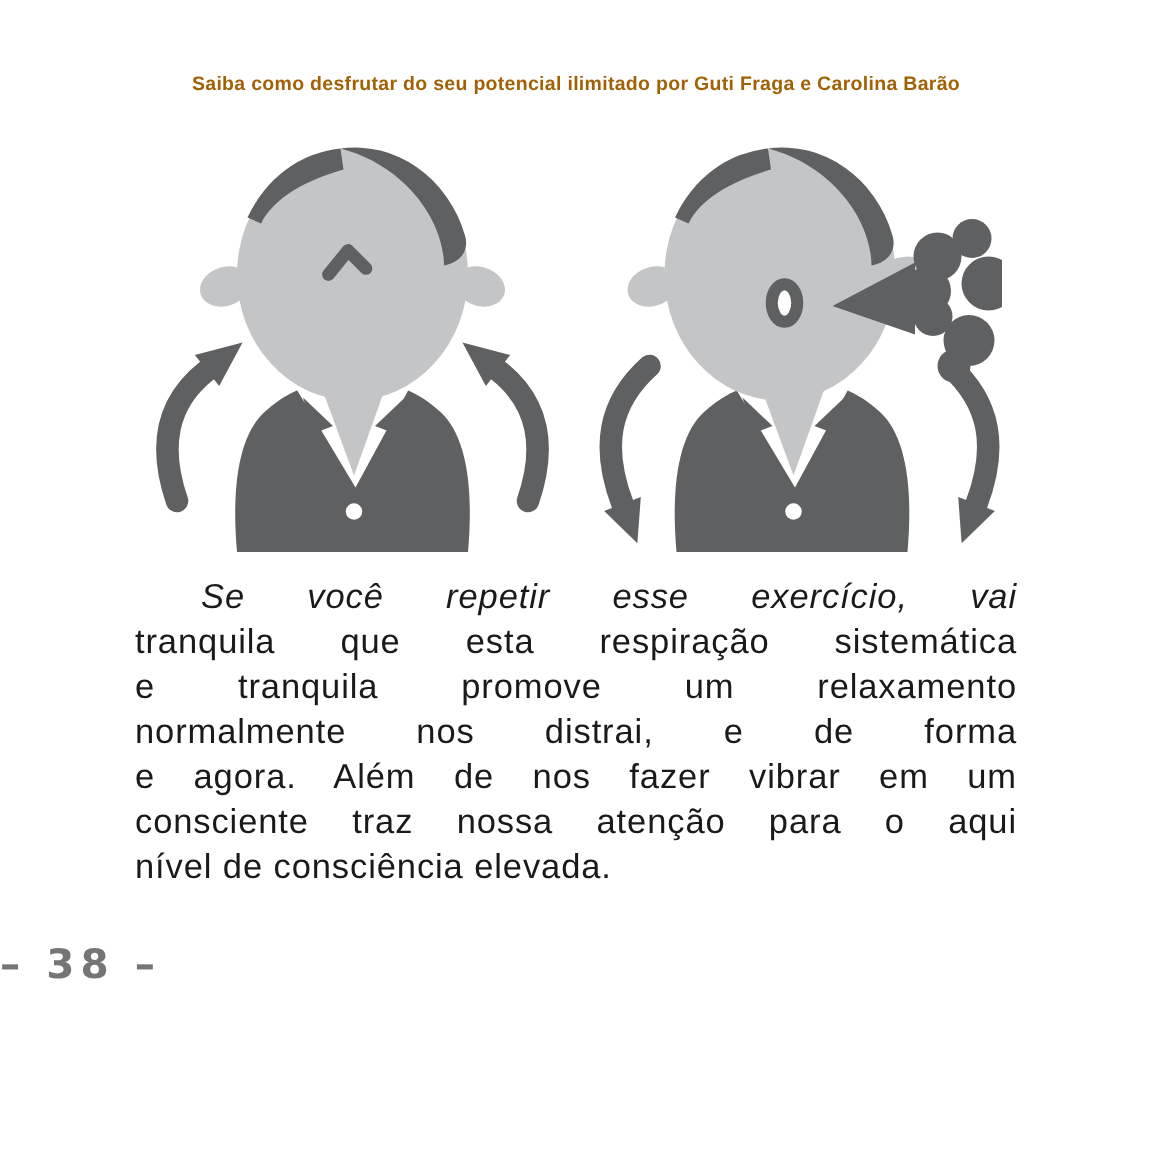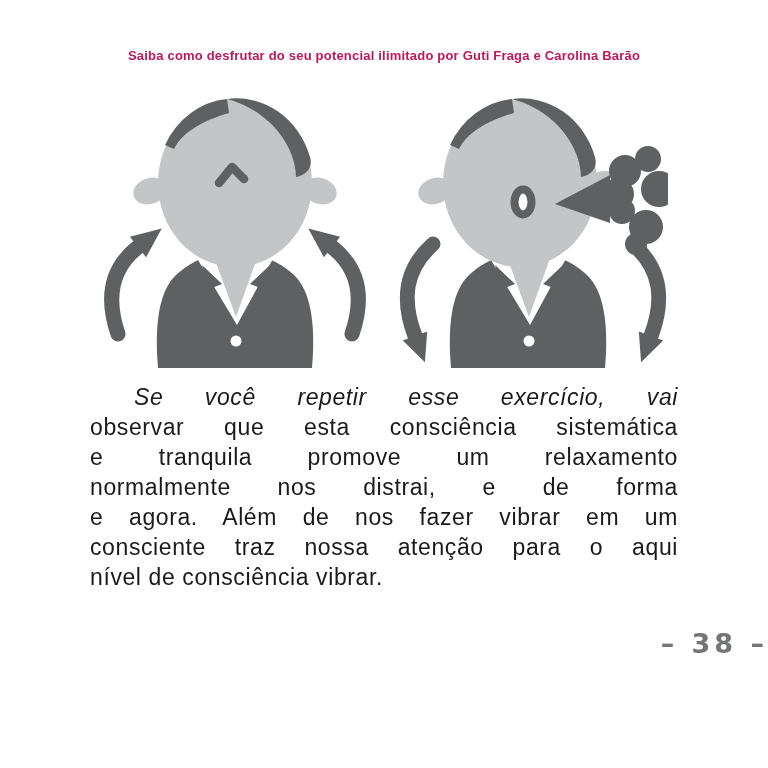--- a/index.html
+++ b/index.html
@@ -3,36 +3,36 @@
 <meta charset="utf-8">
 <style>
   html,body { margin:0; padding:0; background:#ffffff; }
   .page {
     position:relative; width:768px; height:768px; background:#ffffff;
     overflow:hidden; font-family:"Liberation Sans", sans-serif;
   }
   .byline {
     margin-top:48px; text-align:center;
     font-size:13px; font-weight:700; letter-spacing:0.2px;
-    color:#be185d;
+    color:#a16207;
   }
   .figures {
     margin-top:26px; display:flex; justify-content:center; gap:28px;
   }
   .figures svg { display:block; }
   .bodytext {
     margin:8px 90px 0 90px; color:#1a1a1a;
     font-size:23px; line-height:30px; letter-spacing:0.6px;
     font-weight:400;
   }
   .line { text-align:justify; text-align-last:justify; white-space:nowrap; }
   .line.first { padding-left:44px;font-style:italic; }
   .line.last { text-align-last:left; }
   .pagenum {
-    margin-top:36px; text-align:right;
+    margin-top:36px; text-align:left;
     font-family:"DejaVu Sans", sans-serif;
     font-size:27px; font-weight:700; color:#737577; letter-spacing:4px;
   }
 </style>
 </head>
 <body>
 
 <div class="page">
 
   <div class="byline">Saiba como desfrutar do seu potencial ilimitado por Guti Fraga e Carolina Barão</div>
@@ -105,23 +105,23 @@
         <circle cx="248" cy="138" r="17"></circle>
         <circle cx="224" cy="122" r="13"></circle>
         <circle cx="238" cy="155" r="11"></circle>
       </g>
     </svg>
 
   </div>
 
   <div class="bodytext">
     <div class="line first">Se você repetir esse exercício, vai</div>
-    <div class="line">observar que esta consciência sistemática</div>
+    <div class="line">tranquila que esta respiração sistemática</div>
     <div class="line">e tranquila promove um relaxamento</div>
     <div class="line">normalmente nos distrai, e de forma</div>
     <div class="line">e agora. Além de nos fazer vibrar em um</div>
     <div class="line">consciente traz nossa atenção para o aqui</div>
-    <div class="line last">nível de consciência vibrar.</div>
+    <div class="line last">nível de consciência elevada.</div>
   </div>
 
   <div class="pagenum">– 38 –</div>
 
 </div>
 
 </body></html>

